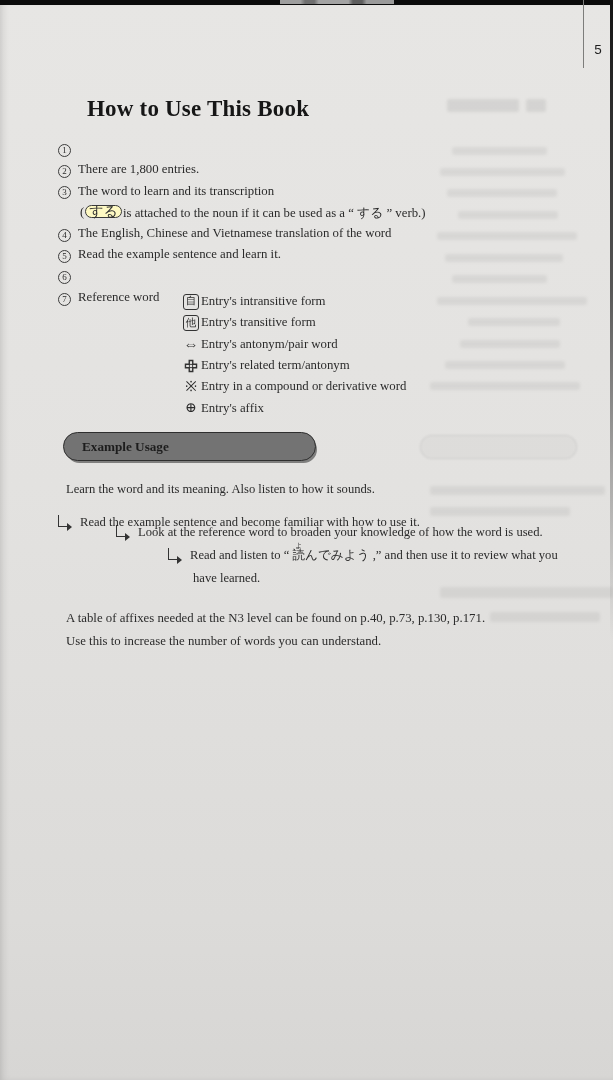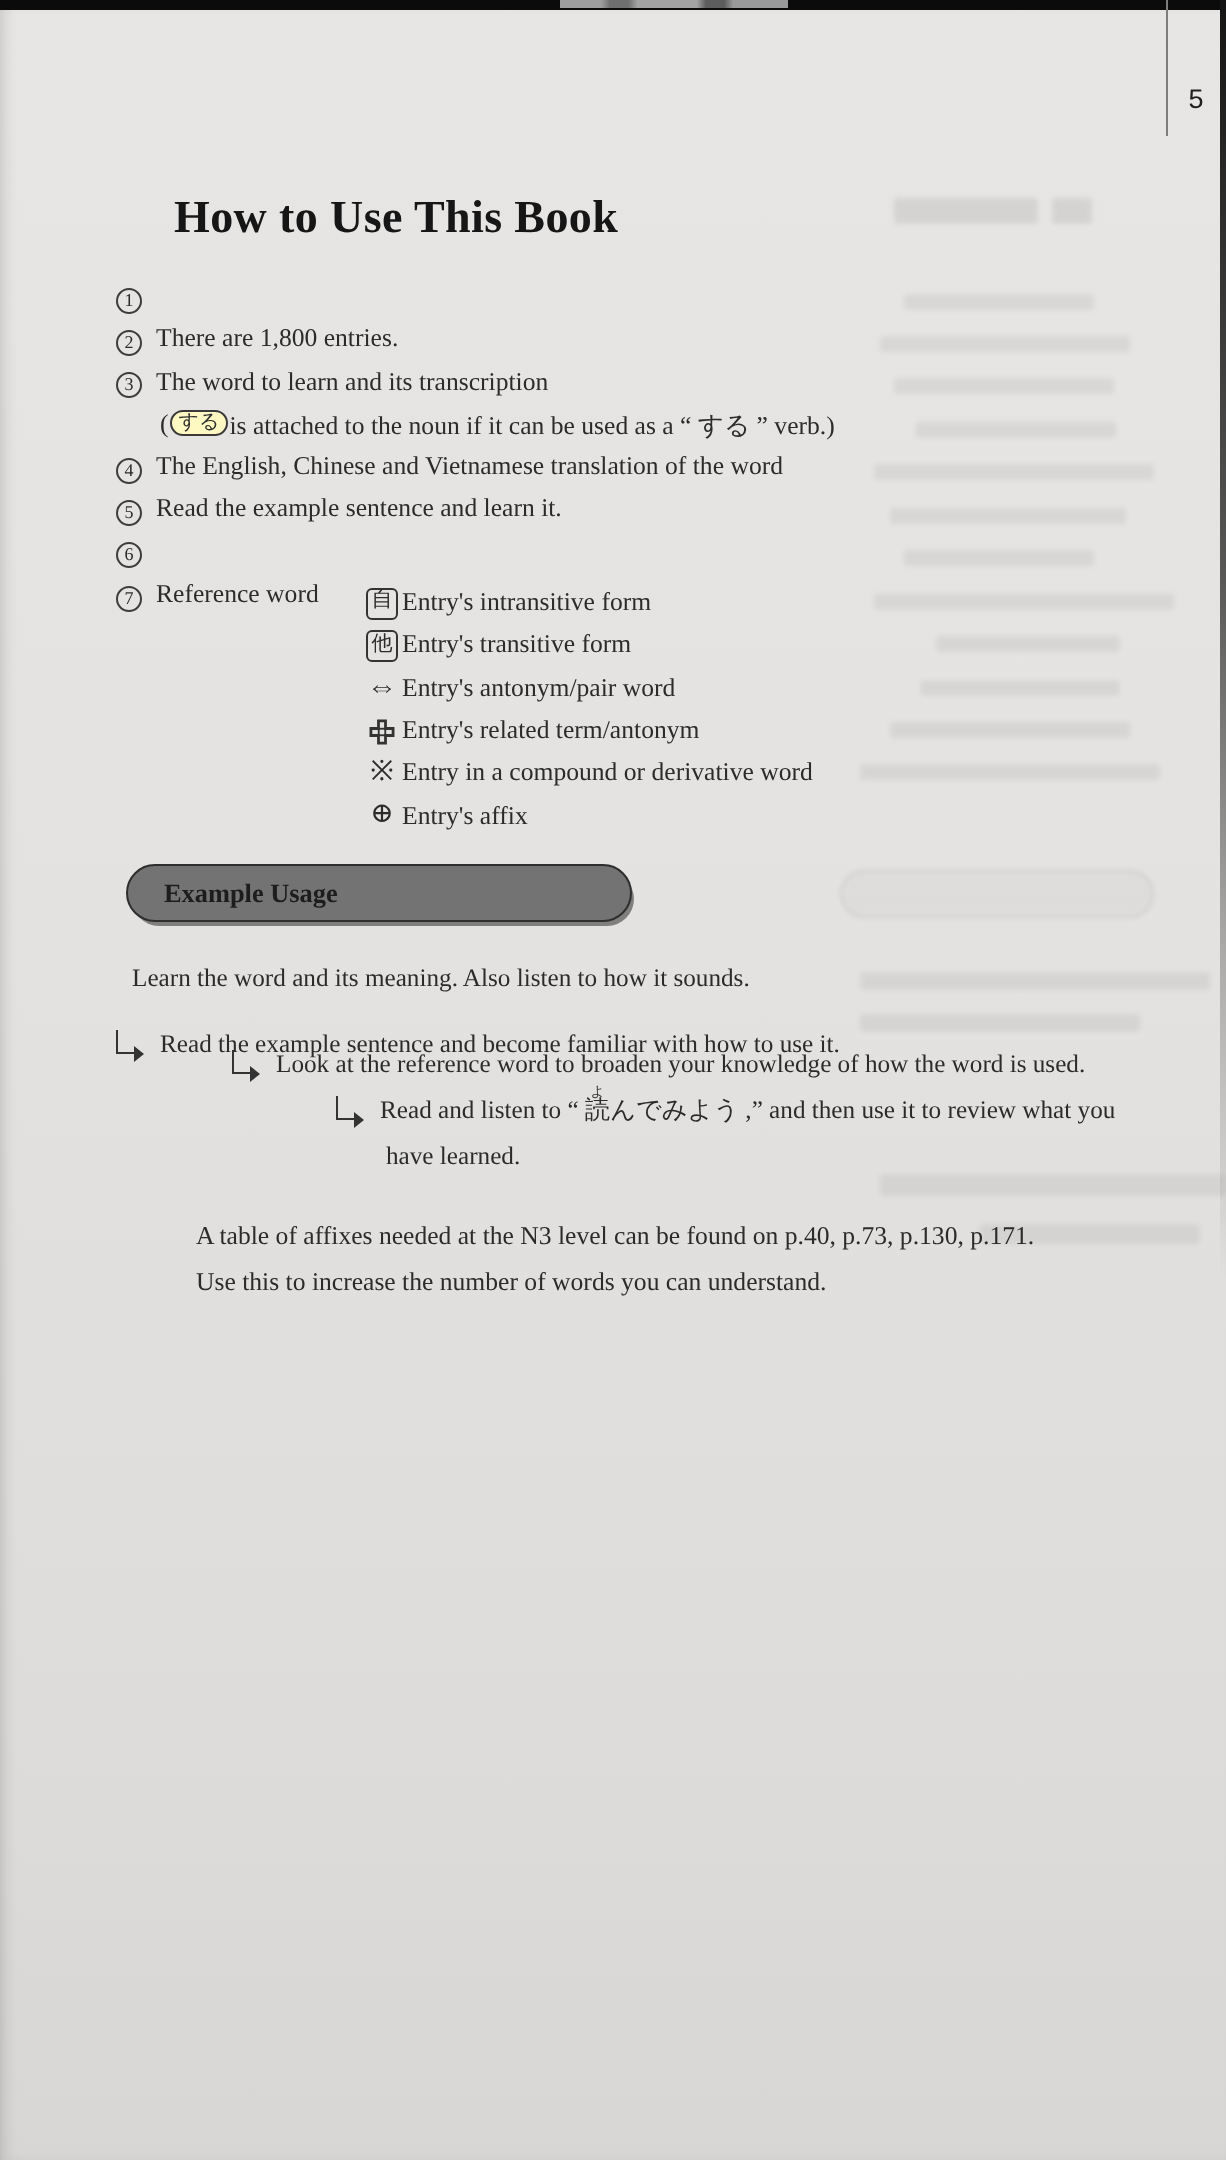--- a/index.html
+++ b/index.html
@@ -33,21 +33,21 @@
   
   .list { left:58px; top:141px; }
   .row { display:flex; align-items:flex-start; height:21.3px; font-size:12.8px; white-space:nowrap; }
   .circ { display:inline-flex; align-items:center; justify-content:center; flex:0 0 auto;
     width:13px; height:13px; margin:2.5px 7px 0 0;
     border:1px solid #3c3c3c; border-radius:50%;
     font-size:9px; line-height:1; color:#2b2b2b; }
   .subrow { padding-left:22px; }
   .suru-badge { display:inline-block; margin:0 1px; padding:0 3px;
     border:1px solid #3a3a3a; border-radius:7px;
-    font-size:10px; line-height:11px; vertical-align:1px; color:#2f2f2f; background:#fef9c3; }
+    font-size:14px; line-height:11px; vertical-align:1px; color:#2f2f2f; background:#fef9c3; }
 
   
   .reficons { left:181px; top:291px; }
   .irow { display:flex; align-items:center; height:21.3px; font-size:12.8px; white-space:nowrap; }
   .icell { width:20px; display:flex; align-items:center; justify-content:center; flex:0 0 auto; }
   .ilabel { }
   .boxk { display:inline-flex; align-items:center; justify-content:center;
     width:16px; height:16px; border:1.2px solid #333; border-radius:3px;
     font-size:10.5px; line-height:1; color:#2b2b2b; }
   .garrow { font-size:15px; font-weight:bold; line-height:1; }
@@ -64,21 +64,21 @@
   .flow-line { font-size:12.6px; white-space:nowrap; }
   .larrow { display:inline-block; width:11px; height:12px;
     border-left:1.3px solid #333; border-bottom:1.3px solid #333;
     position:relative; margin-right:11px; top:1px; }
   .larrow::after { content:''; position:absolute; right:-7px; bottom:-4.6px;
     width:0; height:0; border:4px solid transparent; border-left:5px solid #333; }
   .ruby-wrap { position:relative; display:inline-block; }
   .furi { position:absolute; top:-6.5px; left:50%; transform:translateX(-50%); font-size:7px; color:#2b2b2b; }
 
   
-  .foot { left:66px; top:0; font-size:12.8px; white-space:nowrap;margin-left:32px; }
+  .foot { left:66px; top:0; font-size:12.8px; white-space:nowrap; }
 
   
   .ghost { position:absolute; background:#6f6f6f; opacity:.11; filter:blur(1.4px); border-radius:2px; }
   .ghost-pill { position:absolute; left:420px; top:435px; width:157px; height:24px;
     border-radius:12px; border:1.5px solid rgba(90,90,90,.5); background:rgba(150,150,150,.25);
     opacity:.28; filter:blur(1.2px); }
 </style>
 </head>
 <body>
 

